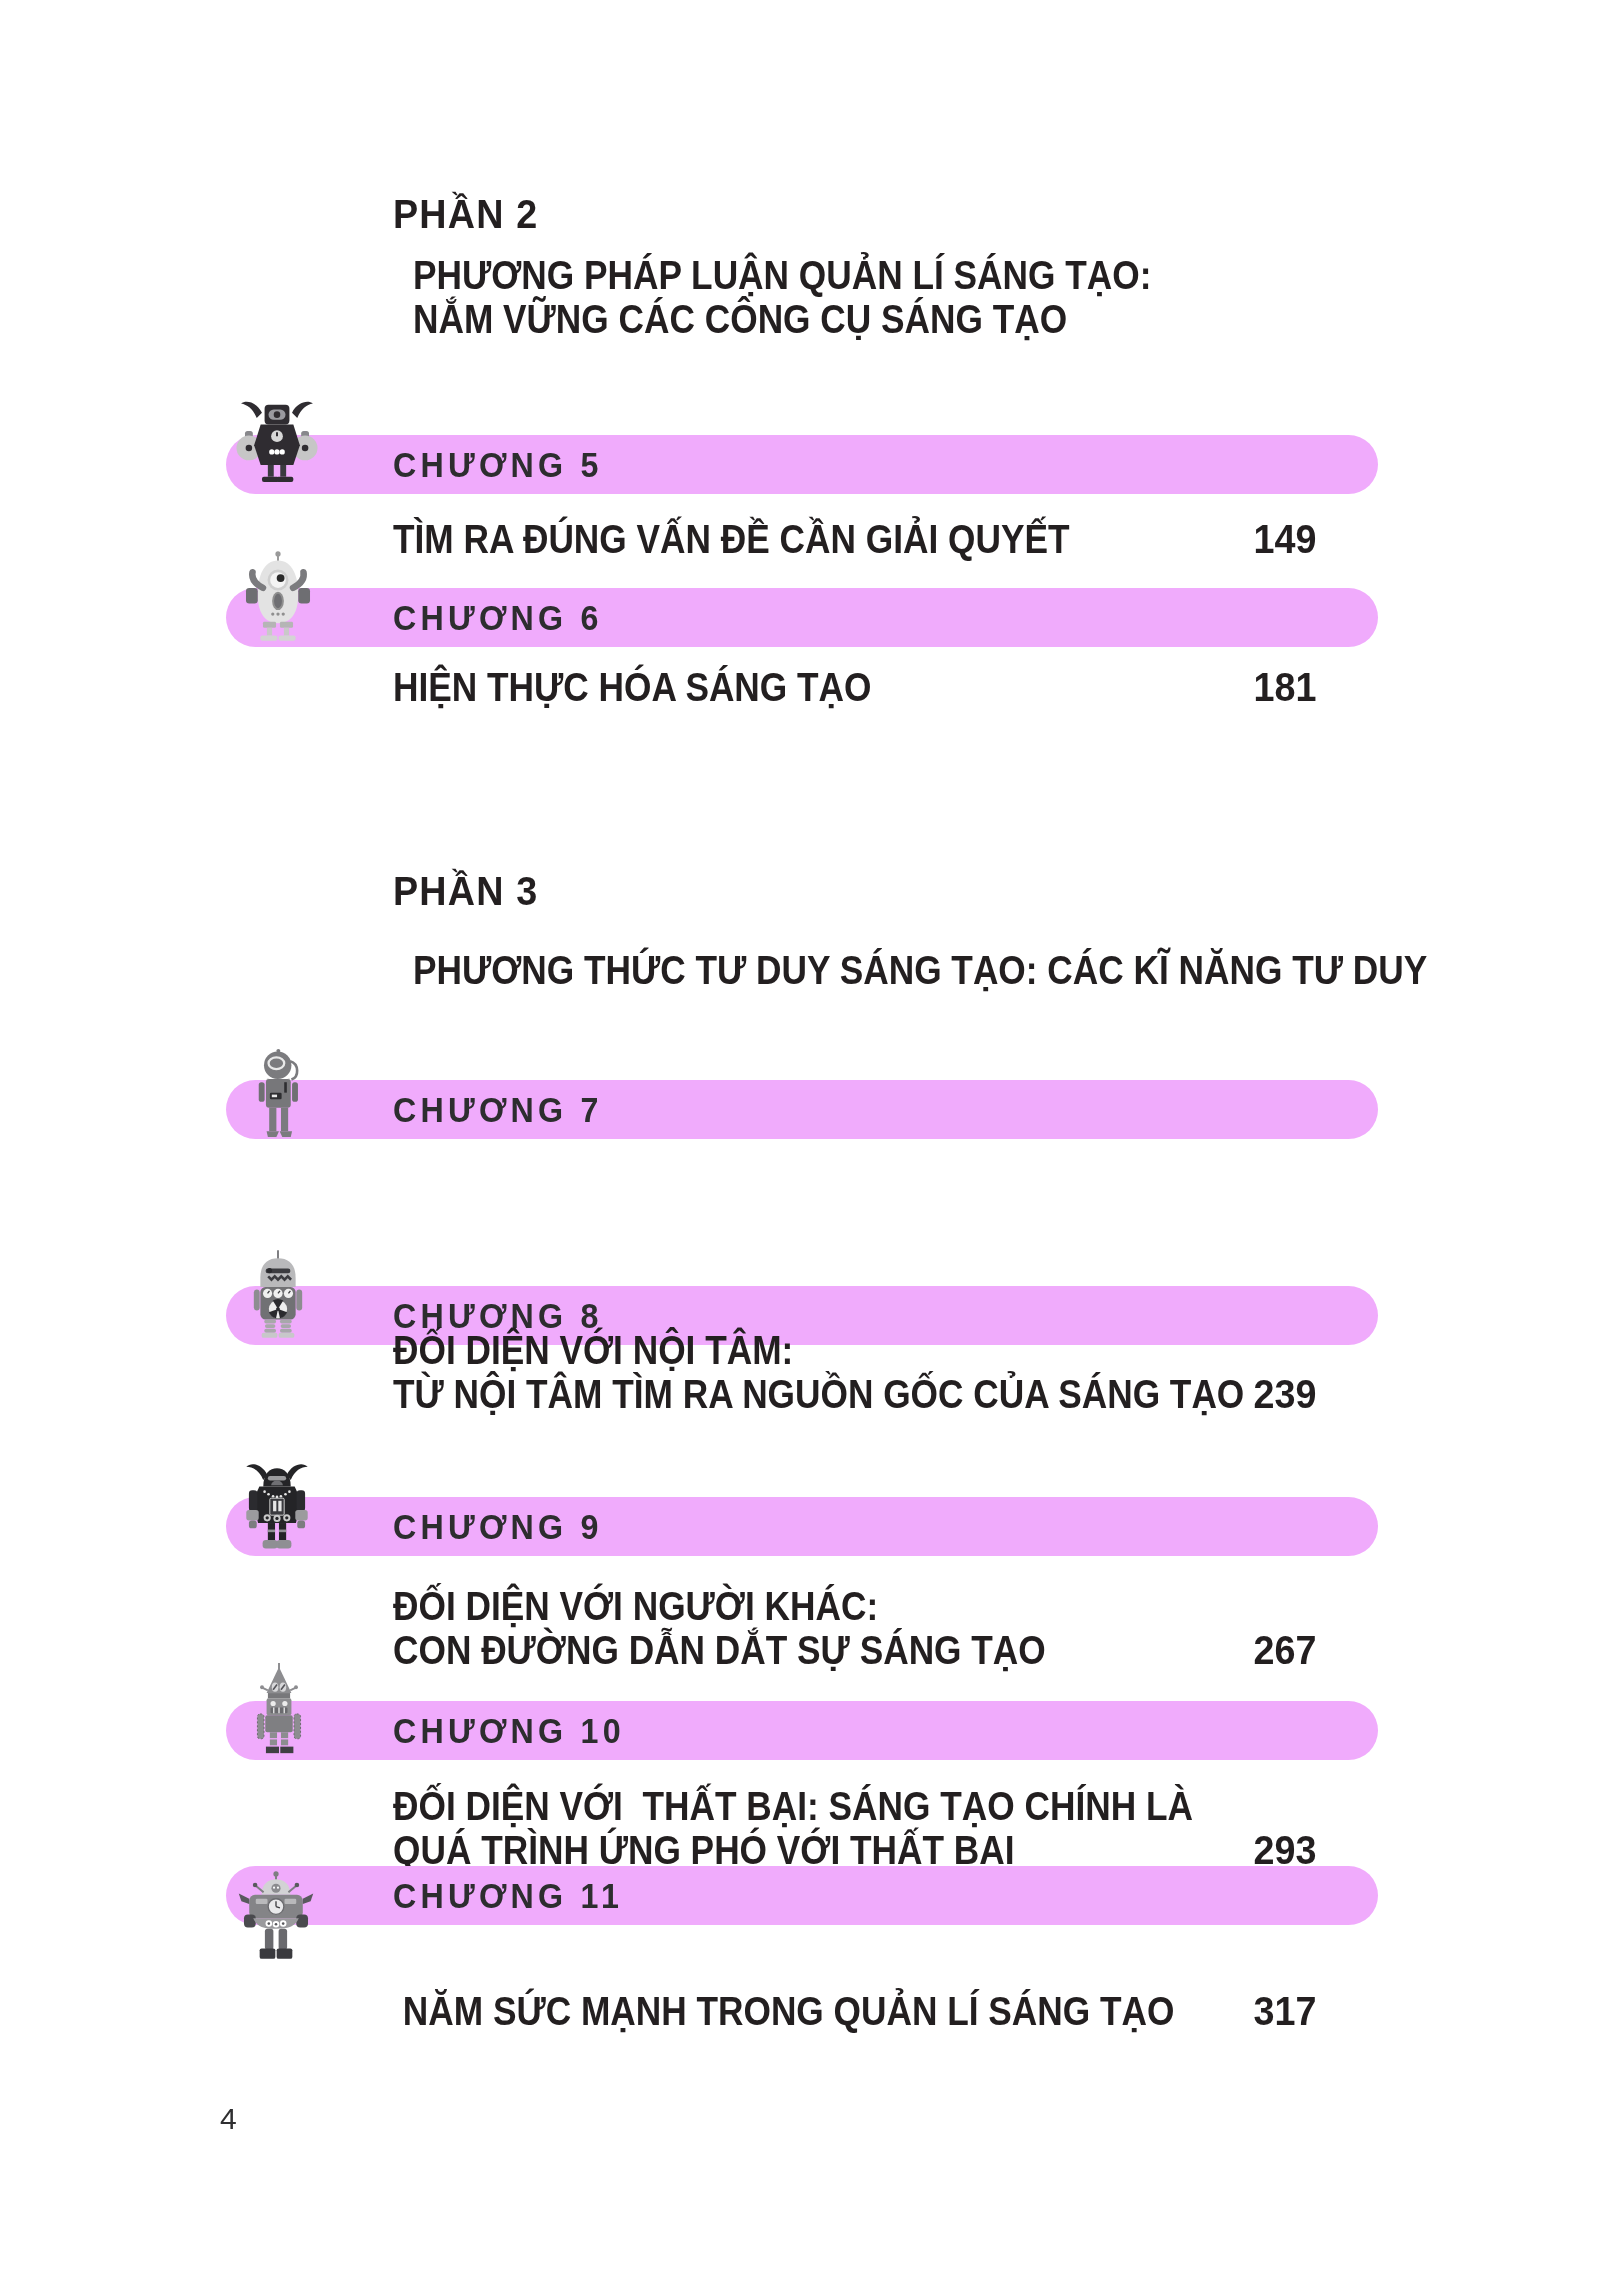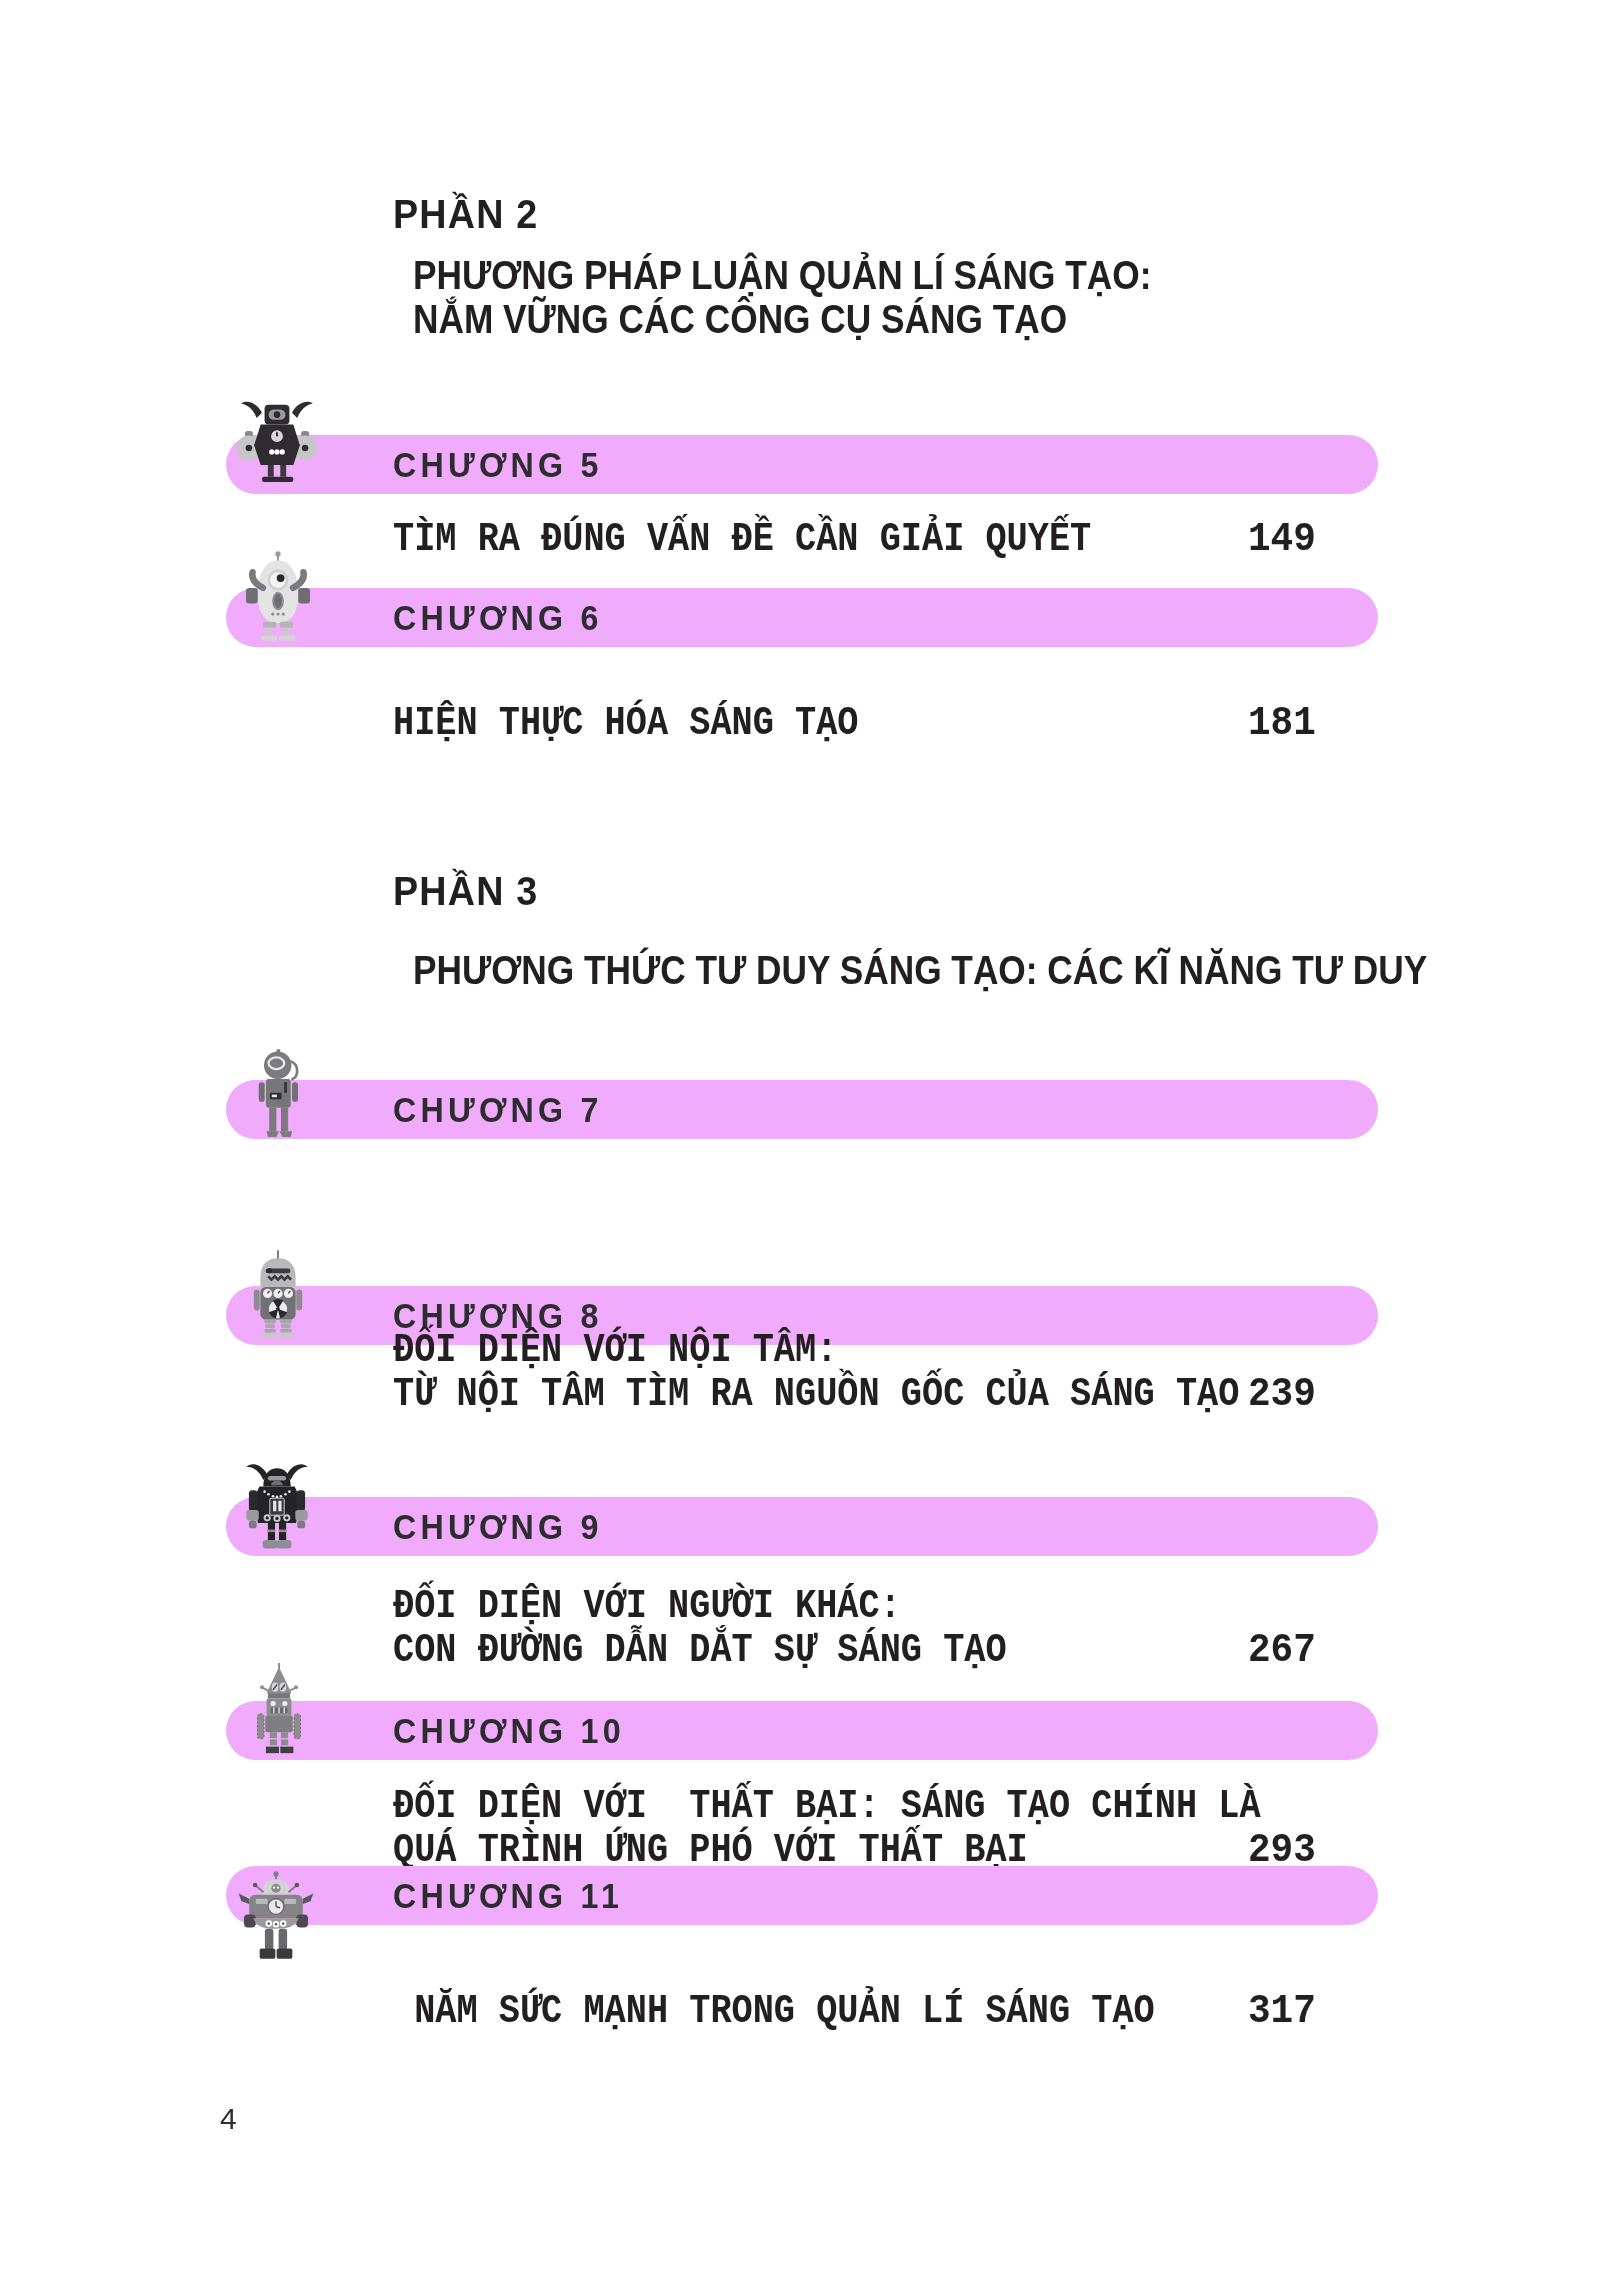--- a/index.html
+++ b/index.html
@@ -32,21 +32,21 @@
     position:absolute;left:226px;width:1152px;height:59px;
     background:#f0abfc;border-radius:29.4px;
   }
   .band .band-label{
     position:absolute;left:167px;top:0;height:59px;line-height:60px;
     font-size:35px;font-weight:700;letter-spacing:4.6px;color:#2d2d2f;
     transform:scaleX(0.92);transform-origin:left center;white-space:pre;
   }
   
   .entry{
-    position:absolute;left:393px;width:923px;font-family:Liberation Mono, monospace;
+    position:absolute;left:393px;width:923px;
   }
   .entry .t{
     display:block;font-size:41px;font-weight:700;line-height:44px;
     transform:scaleX(0.86);transform-origin:left top;
     white-space:pre;color:#231f20;
   }
   .entry .num{
     position:absolute;right:0;bottom:0;height:44px;line-height:44px;
     font-size:41px;font-weight:700;color:#231f20;
     transform:scaleX(0.92);transform-origin:right center;
@@ -125,21 +125,21 @@
       <circle cx="75" cy="98" r="2.5" fill="#8f8f8f"></circle>
       <circle cx="83" cy="98" r="2.5" fill="#8f8f8f"></circle>
       <rect x="52" y="110" width="20" height="9" rx="2" fill="#b5b5b5"></rect>
       <rect x="78" y="110" width="20" height="9" rx="2" fill="#b5b5b5"></rect>
       <rect x="58" y="119" width="8" height="12" fill="#c9c9c9"></rect>
       <rect x="84" y="119" width="8" height="12" fill="#c9c9c9"></rect>
       <rect x="48" y="131" width="26" height="8" rx="3" fill="#d4d4d4"></rect>
       <rect x="76" y="131" width="26" height="8" rx="3" fill="#d4d4d4"></rect>
     </svg>
   </div>
-  <div class="entry" style="top:701px">
+  <div class="entry" style="top:665px">
     <span class="t">HIỆN THỰC HÓA SÁNG TẠO</span>
     <span class="num">181</span>
   </div>
 
   <div class="part-title" style="top:868px">PHẦN 3</div>
   <div class="part-sub" style="top:948px">
     <span class="t">PHƯƠNG THỨC TƯ DUY SÁNG TẠO: CÁC KĨ NĂNG TƯ DUY</span>
   </div>
 
   <div class="band" style="top:1080px">

